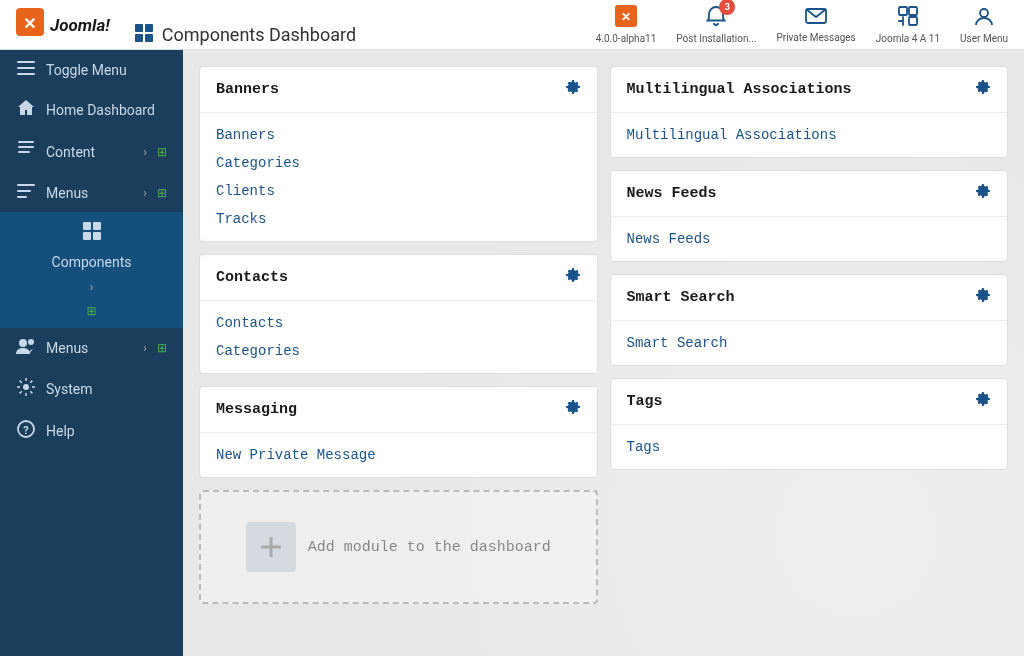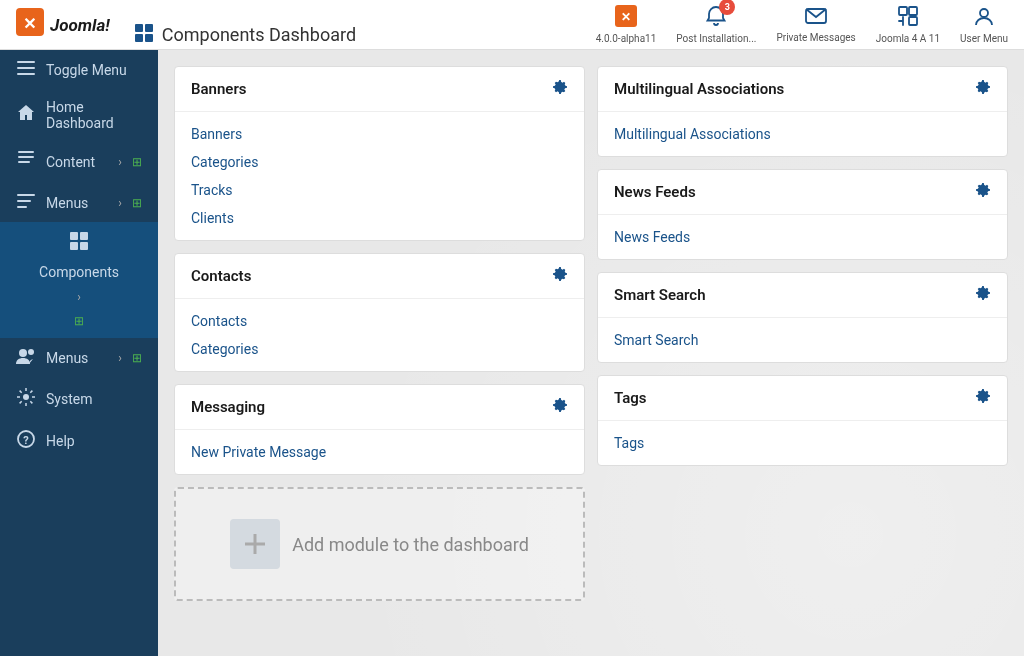--- a/index.html
+++ b/index.html
@@ -83,21 +83,21 @@
 
     
     .layout {
       display: flex;
       flex: 1;
       overflow: hidden;
     }
 
     
     .sidebar {
-      width: 158px;
+      width: 183px;
       background: #1a3e5c;
       flex-shrink: 0;
       display: flex;
       flex-direction: column;
       overflow-y: auto;
     }
     .sidebar-item {
       display: flex;
       align-items: center;
       padding: 10px 16px;
@@ -126,20 +126,21 @@
       flex-direction: column;
     }
 
     
     .main-content {
       flex: 1;
       overflow-y: auto;
       background: #e8e8e8;
       padding: 16px;
       background-image: radial-gradient(circle at 80% 80%, rgba(255,255,255,0.3) 0%, transparent 60%);
+      font-family: Liberation Mono, monospace;
     }
 
     
     .card {
       background: #fff;
       border-radius: 4px;
       border: 1px solid #ddd;
       overflow: hidden;
     }
     .card-header {
@@ -189,21 +190,21 @@
       border-radius: 4px;
       width: 50px;
       height: 50px;
       display: flex;
       align-items: center;
       justify-content: center;
       font-size: 28px;
       color: #aaa;
     }
     .add-module-text {
-      font-size: 18px;
+      font-size: 15px;
       color: #888;
     }
 
     
     .left-col {
       display: flex;
       flex-direction: column;
       gap: 12px;
     }
     .right-col {
@@ -403,22 +404,22 @@
             <span class="card-header-gear">
               <svg width="16" height="16" viewBox="0 0 16 16" fill="currentColor">
                 <path d="M8 5a3 3 0 1 0 0 6A3 3 0 0 0 8 5zm0 1a2 2 0 1 1 0 4A2 2 0 0 1 8 6z"></path>
                 <path d="M7.2 1l-.4 1.6a5 5 0 0 0-1.2.7L4 2.7l-1.3 1.3 1 1.5a5 5 0 0 0-.7 1.3L1 7.2v1.6l1.6.4a5 5 0 0 0 .7 1.2L2.7 12 4 13.3l1.5-1a5 5 0 0 0 1.3.7L7.2 15h1.6l.4-1.6a5 5 0 0 0 1.2-.7l1.6.6L13.3 12l-1-1.5a5 5 0 0 0 .7-1.3L15 8.8V7.2l-1.6-.4a5 5 0 0 0-.7-1.2l.6-1.6L12 2.7l-1.5 1a5 5 0 0 0-1.3-.7L8.8 1H7.2z"></path>
               </svg>
             </span>
           </div>
           <div class="card-body">
             <a class="card-link">Banners</a>
             <a class="card-link">Categories</a>
+            <a class="card-link">Clients</a>
             <a class="card-link">Tracks</a>
-            <a class="card-link">Clients</a>
           </div>
         </div>
 
         <div class="card">
           <div class="card-header">
             <span class="card-header-title">Contacts</span>
             <span class="card-header-gear">
               <svg width="16" height="16" viewBox="0 0 16 16" fill="currentColor">
                 <path d="M8 5a3 3 0 1 0 0 6A3 3 0 0 0 8 5zm0 1a2 2 0 1 1 0 4A2 2 0 0 1 8 6z"></path>
                 <path d="M7.2 1l-.4 1.6a5 5 0 0 0-1.2.7L4 2.7l-1.3 1.3 1 1.5a5 5 0 0 0-.7 1.3L1 7.2v1.6l1.6.4a5 5 0 0 0 .7 1.2L2.7 12 4 13.3l1.5-1a5 5 0 0 0 1.3.7L7.2 15h1.6l.4-1.6a5 5 0 0 0 1.2-.7l1.6.6L13.3 12l-1-1.5a5 5 0 0 0 .7-1.3L15 8.8V7.2l-1.6-.4a5 5 0 0 0-.7-1.2l.6-1.6L12 2.7l-1.5 1a5 5 0 0 0-1.3-.7L8.8 1H7.2z"></path>

